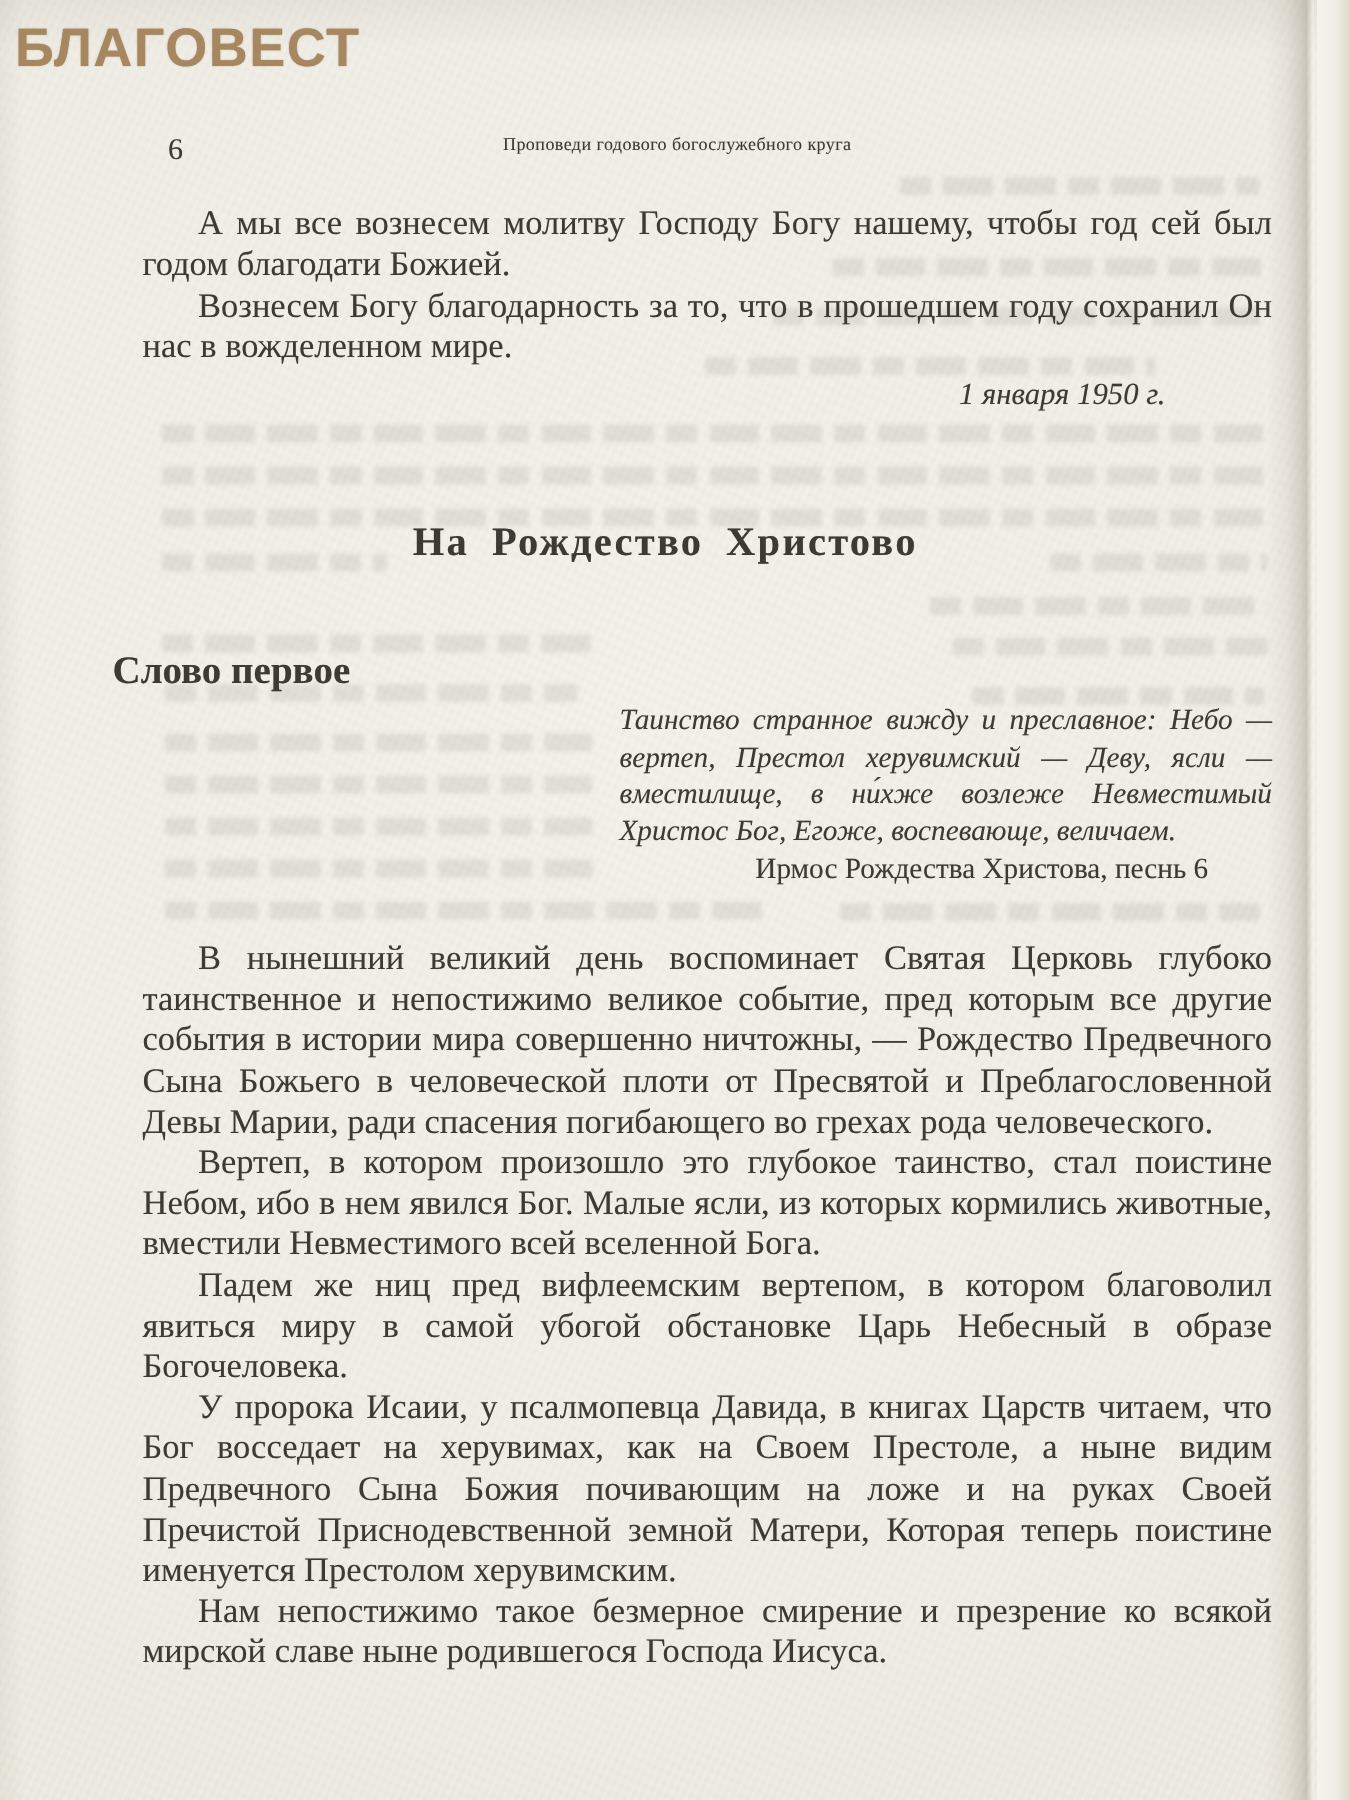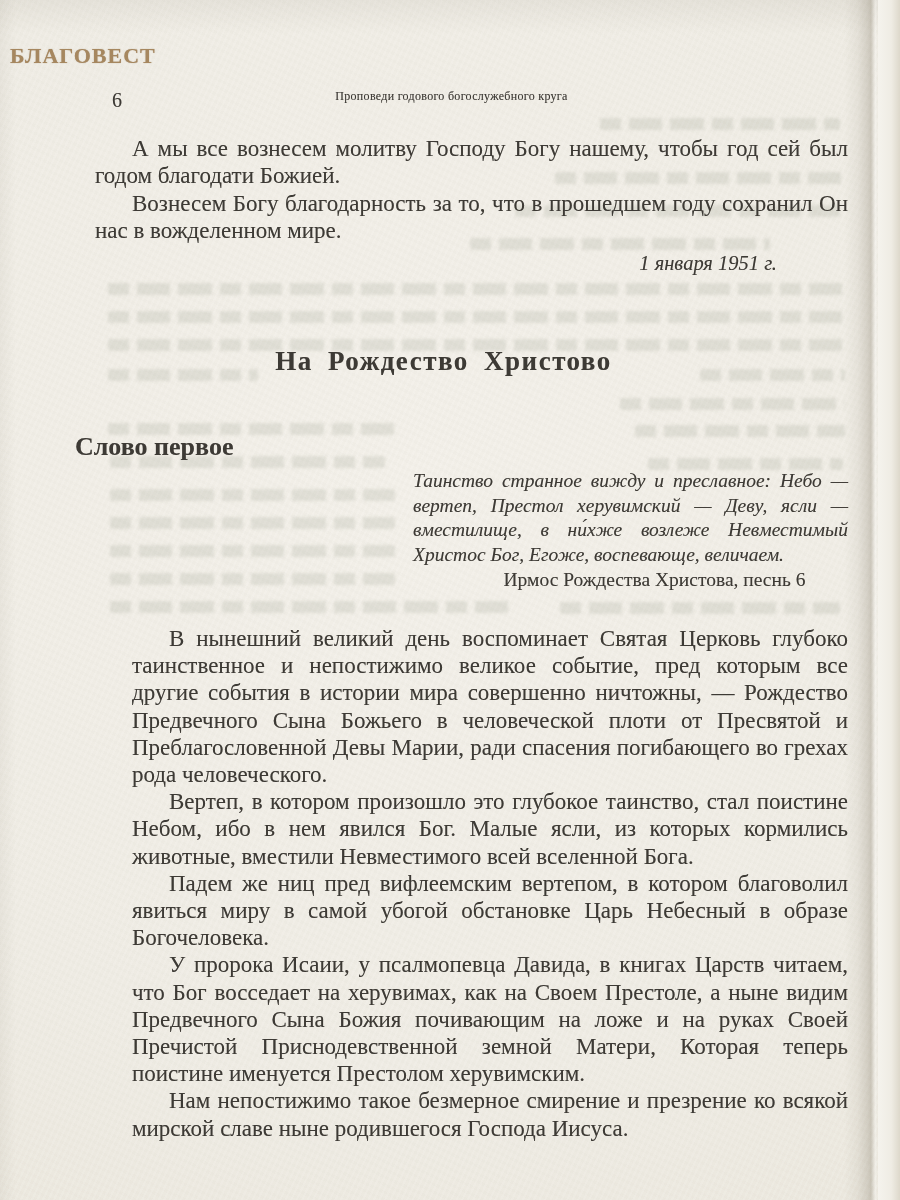--- a/index.html
+++ b/index.html
@@ -24,24 +24,23 @@
     background:linear-gradient(90deg, rgba(95,88,70,.06), rgba(0,0,0,0)); }
   
   .edge-fold { position:absolute; top:0; left:844px; width:34px; height:100%;
     background:linear-gradient(90deg, rgba(0,0,0,0) 0%, rgba(110,100,80,.08) 40%,
       rgba(110,100,80,.20) 68%, rgba(120,110,90,.30) 79%, rgba(255,255,255,.25) 92%, rgba(0,0,0,0) 100%); }
   .edge-outer { position:absolute; top:0; left:878px; width:22px; height:100%;
     background:linear-gradient(90deg, #f5f3ed 0%, #efece4 60%, #ddd8cb 100%); }
 
   .watermark {
     position:absolute; left:10px; top:11px;
-    font-family:Liberation Serif, serif; font-weight:bold;
-    font-size:22px; letter-spacing:1px; color:#a6875f;
+    font-family:Liberation Sans, sans-serif; font-weight:bold;
+    font-size:36px; letter-spacing:1px; color:#a6875f;
     text-shadow:0 0 1px rgba(125,97,63,.55);
-    margin-top:32px;
   }
 
   .page-number { position:absolute; left:112px; top:89px; font-size:20px; }
   .running-title { position:absolute; left:95px; top:89px; width:753px;
     text-align:center; font-size:12px; letter-spacing:.3px; transform:translateX(-20px); }
 
   .textcol { position:absolute; left:95px; width:753px; }
   .intro { top:135px; font-size:23px; line-height:27.4px; text-align:justify; }
   .intro p { text-indent:37px; }
   .date-line { top:252px; width:682px; text-align:right; font-style:italic; font-size:20.5px; }
@@ -50,21 +49,21 @@
     letter-spacing:1.5px; word-spacing:7px; transform:translateX(-28px); }
   .section-title { top:432px; text-align:left; font-weight:bold; font-size:26px;
     transform:translateX(-20px); }
 
   .epigraph { position:absolute; left:413px; top:469px; width:435px;
     font-style:italic; font-size:19.5px; line-height:24.6px; text-align:justify; }
   .epigraph-attr { position:absolute; left:413px; top:569px; width:435px;
     padding-left:48px; text-align:center; font-size:19.5px; }
 
   .body-text { top:625px; font-size:23px; line-height:27.2px; text-align:justify; }
-  .body-text p { text-indent:37px;margin-left:37px; }
+  .body-text p { text-indent:37px; }
 
   .intro, .body-text, .epigraph, .epigraph-attr, .chapter-title, .section-title,
   .running-title, .page-number, .date-line { text-shadow:0 0 .5px rgba(61,58,53,.35); }
 
   
   .ghost { position:absolute; height:12px; opacity:.17; filter:blur(1.4px); border-radius:2px;
     background:repeating-linear-gradient(90deg,
       rgba(118,126,106,.85) 0 21px, rgba(0,0,0,0) 21px 29px,
       rgba(118,126,106,.85) 29px 62px, rgba(0,0,0,0) 62px 70px,
       rgba(118,126,106,.85) 70px 104px, rgba(0,0,0,0) 104px 112px); }
@@ -101,21 +100,21 @@
   <div class="watermark">БЛАГОВЕСТ</div>
 
   <div class="page-number">6</div>
   <div class="running-title">Проповеди годового богослужебного круга</div>
 
   <div class="textcol intro">
     <p>А мы все вознесем молитву Господу Богу нашему, чтобы год сей был годом благодати Божией.</p>
     <p>Вознесем Богу благодарность за то, что в прошедшем году сохранил Он нас в вожделенном мире.</p>
   </div>
 
-  <div class="textcol date-line">1 января 1951 г.</div>
+  <div class="textcol date-line">1 января 1950 г.</div>
 
   <div class="textcol chapter-title">На Рождество Христово</div>
   <div class="textcol section-title">Слово первое</div>
 
   <div class="epigraph">Таинство странное вижду и преславное: Небо — вертеп, Престол херувимский — Деву, ясли — вместилище, в ни́хже возлеже Невместимый Христос Бог, Егоже, воспевающе, величаем.</div>
   <div class="epigraph-attr">Ирмос Рождества Христова, песнь 6</div>
 
   <div class="textcol body-text">
     <p>В нынешний великий день воспоминает Святая Церковь глубоко таинственное и непостижимо великое событие, пред которым все другие события в истории мира совершенно ничтожны, — Рождество Предвечного Сына Божьего в человеческой плоти от Пресвятой и Преблагословенной Девы Марии, ради спасения погибающего во грехах рода человеческого.</p>
     <p>Вертеп, в котором произошло это глубокое таинство, стал поистине Небом, ибо в нем явился Бог. Малые ясли, из которых кормились животные, вместили Невместимого всей вселенной Бога.</p>

